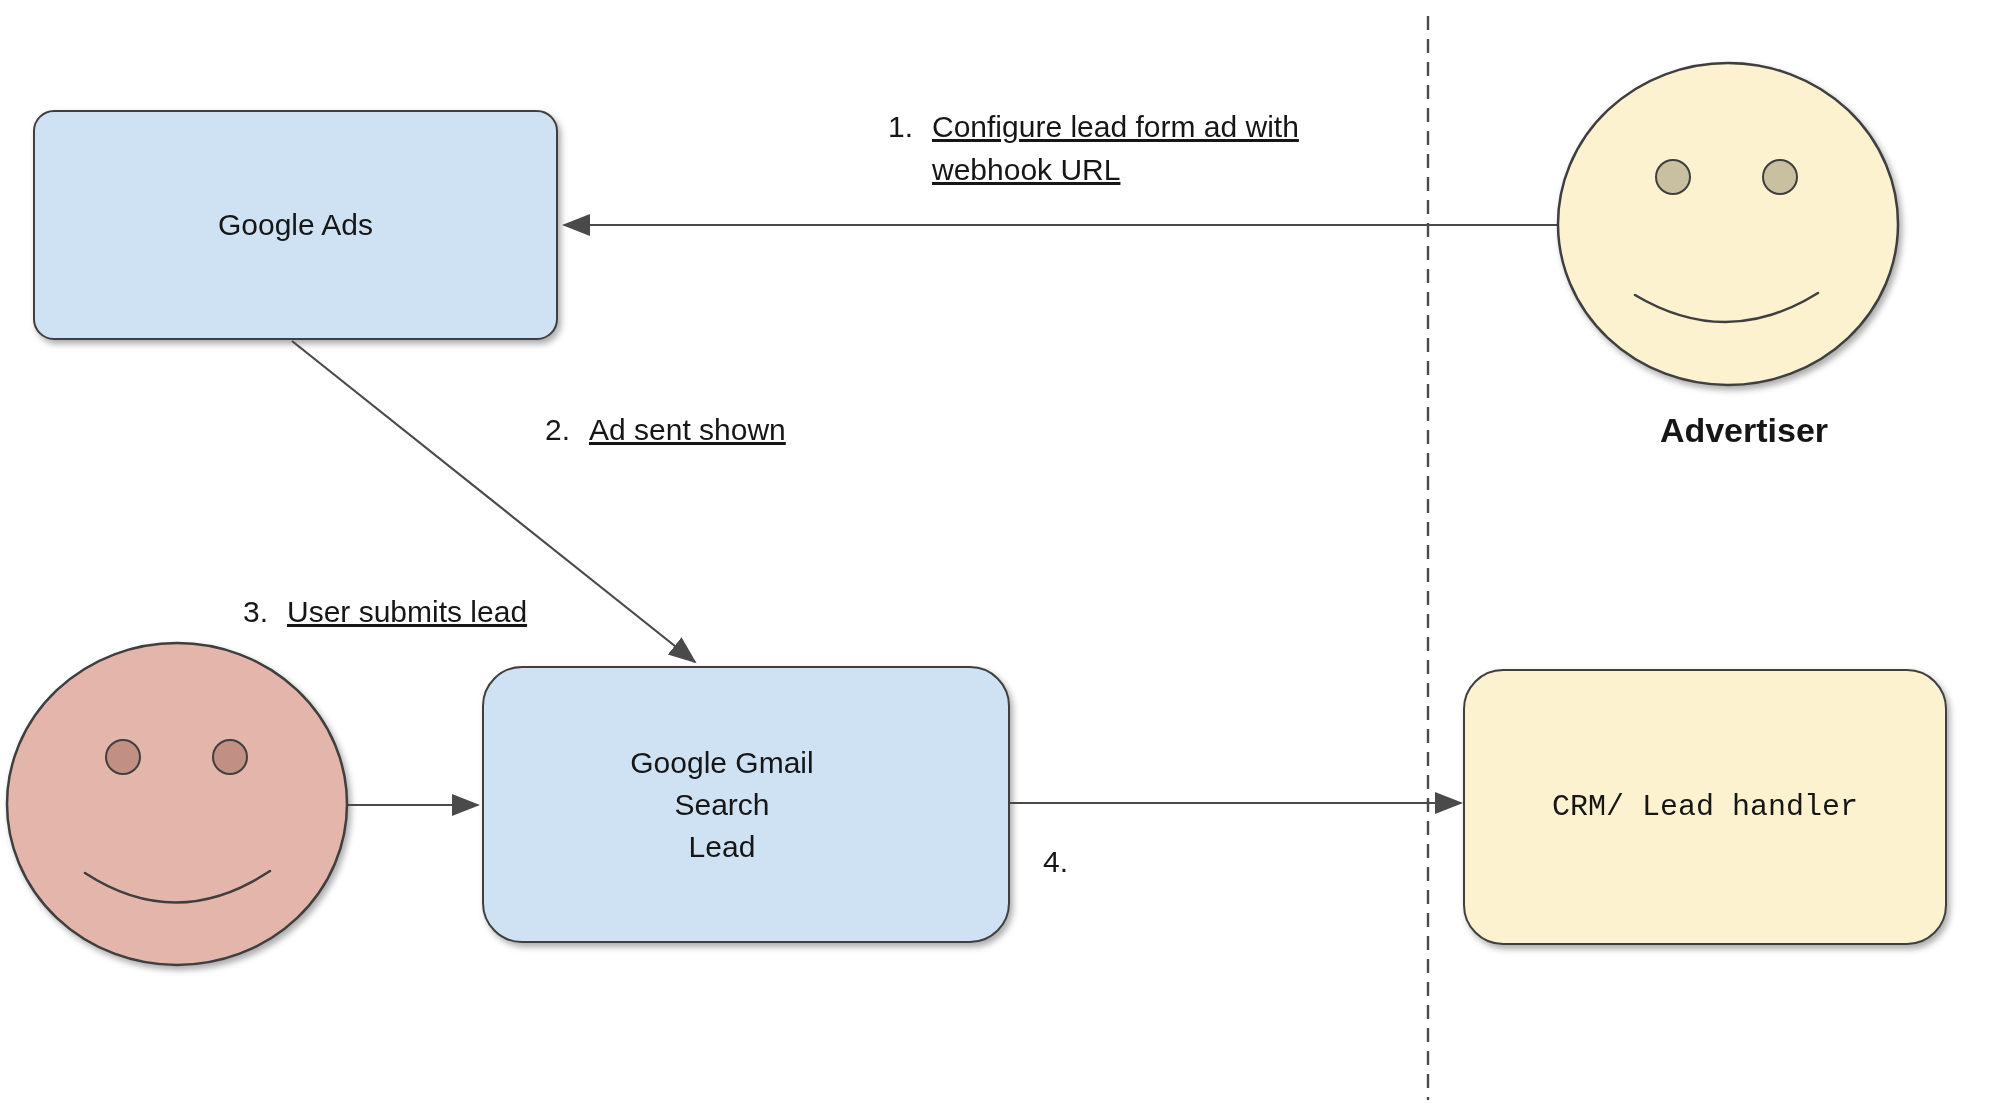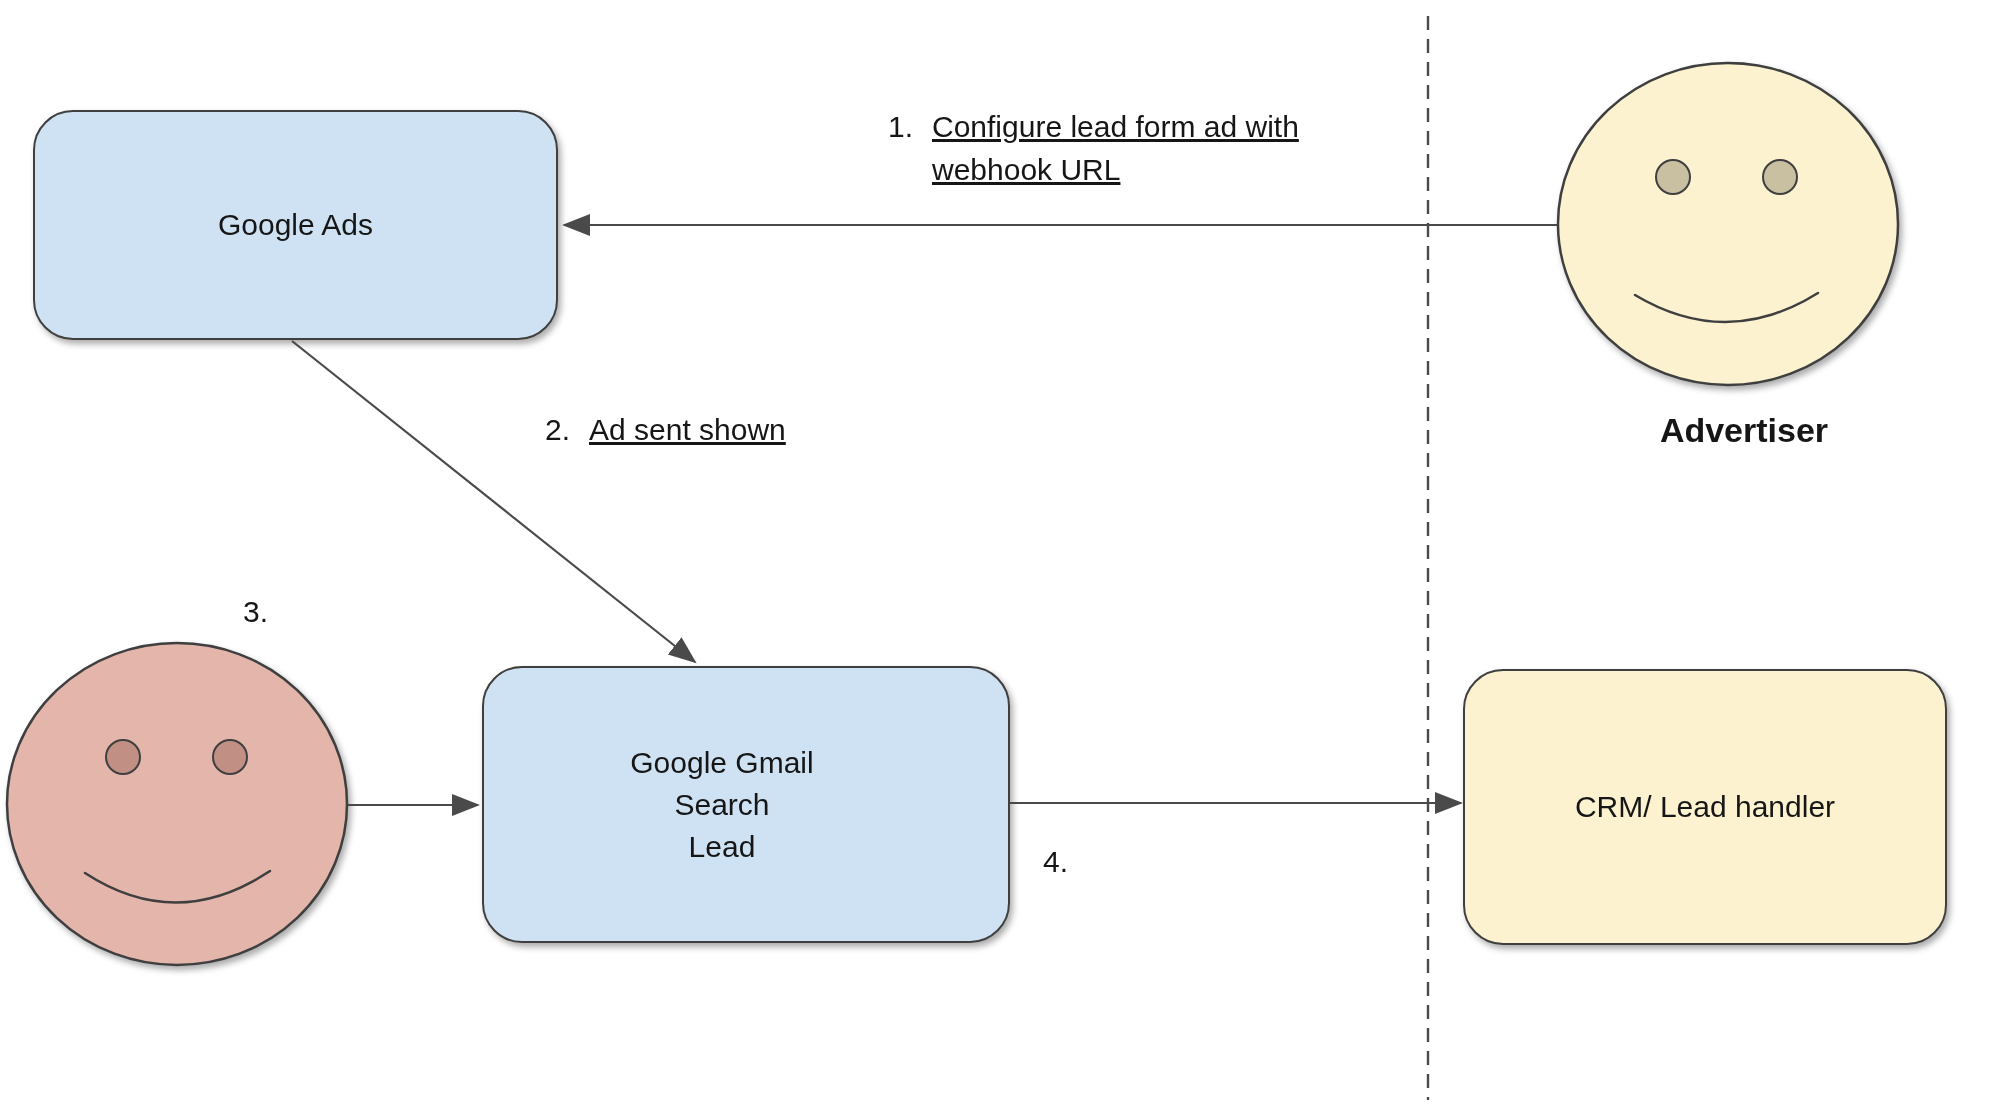--- a/index.html
+++ b/index.html
@@ -53,24 +53,24 @@
     display: flex;
     align-items: center;
     justify-content: center;
     text-align: center;
     font-size: 30px;
     line-height: 42px;
     box-shadow: 3px 4px 6px rgba(70,70,70,0.45);
   }
   .node-blue   { background: var(--node-blue, #cfe2f3); }
   .node-yellow { background: var(--node-yellow, #fcf2d0); }
-  .box-ads    { left: 33px;   top: 110px; width: 525px; height: 230px; }
+  .box-ads    { left: 33px;   top: 110px; width: 525px; height: 230px; border-radius: 21px; }
   .box-search { left: 482px;  top: 666px; width: 528px; height: 277px; }
   .box-search .box-text { padding-right: 48px; }
-  .box-crm    { left: 1463px; top: 669px; width: 484px; height: 276px; }
+  .box-crm    { left: 1463px; top: 669px; width: 484px; height: 276px; font-family: Liberation Mono, monospace; }
   .step {
     position: absolute;
     display: flex;
     font-size: 30px;
     line-height: 43px;
     white-space: nowrap;
   }
   .step .num { flex: none; width: 44px; }
   .step .txt { white-space: normal; text-decoration: underline; }
   .step-1 { left: 888px;  top: 105px; }
@@ -146,20 +146,21 @@
     <span class="txt">Configure lead form ad with webhook URL</span>
   </div>
 
   <div class="step step-2">
     <span class="num">2.</span>
     <span class="txt">Ad sent shown</span>
   </div>
 
   <div class="step step-3">
     <span class="num">3.</span>
+    <span class="txt">User submits lead</span>
   </div>
 
   <div class="step step-4">
     <span class="num">4.</span>
   </div>
 
   <div class="actor-label label-advertiser">Advertiser</div>
 
 </div>
 

